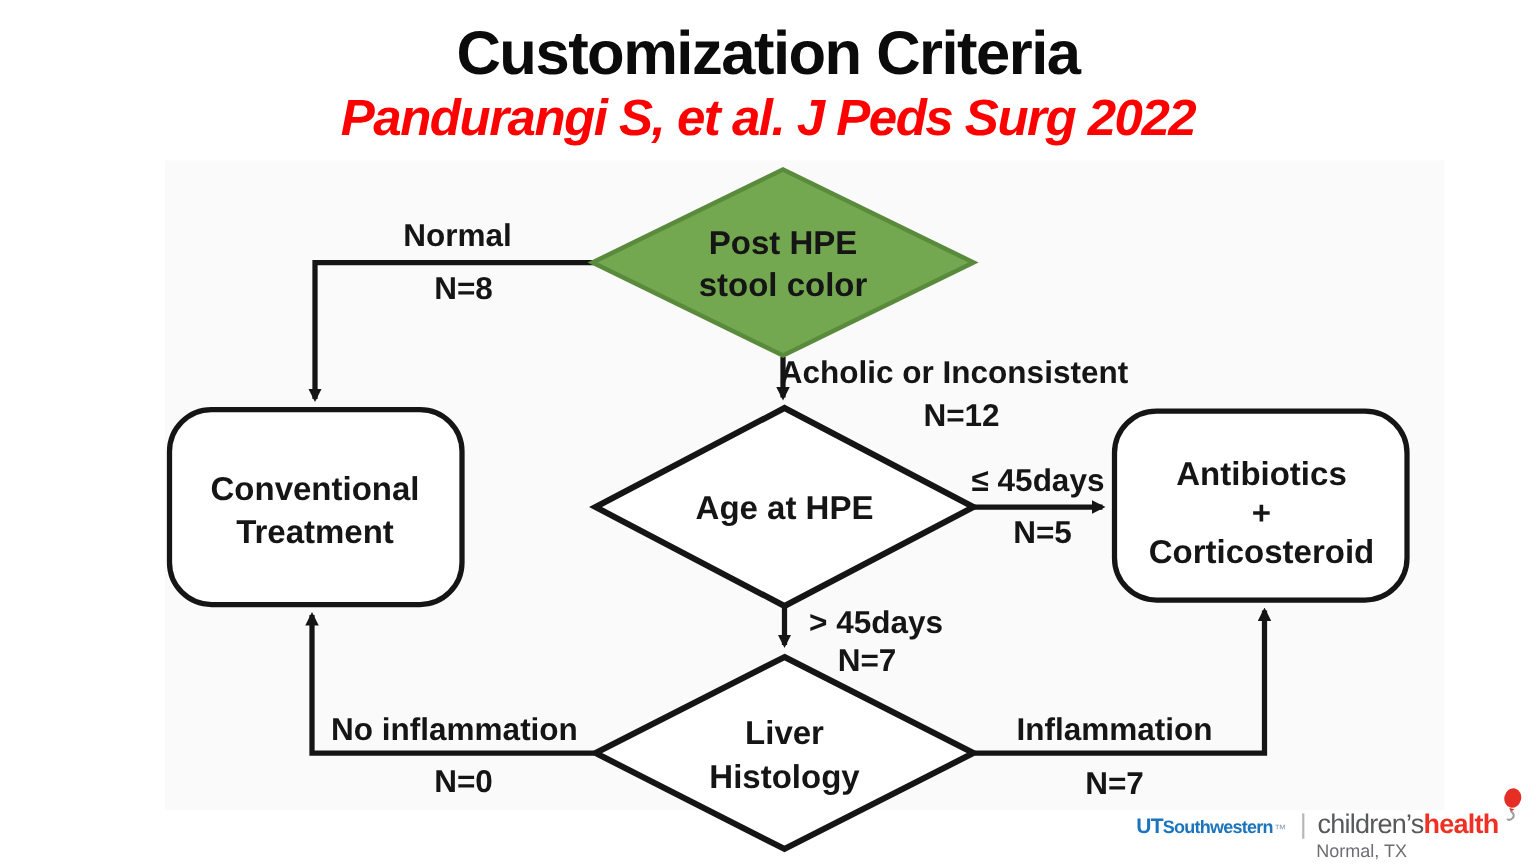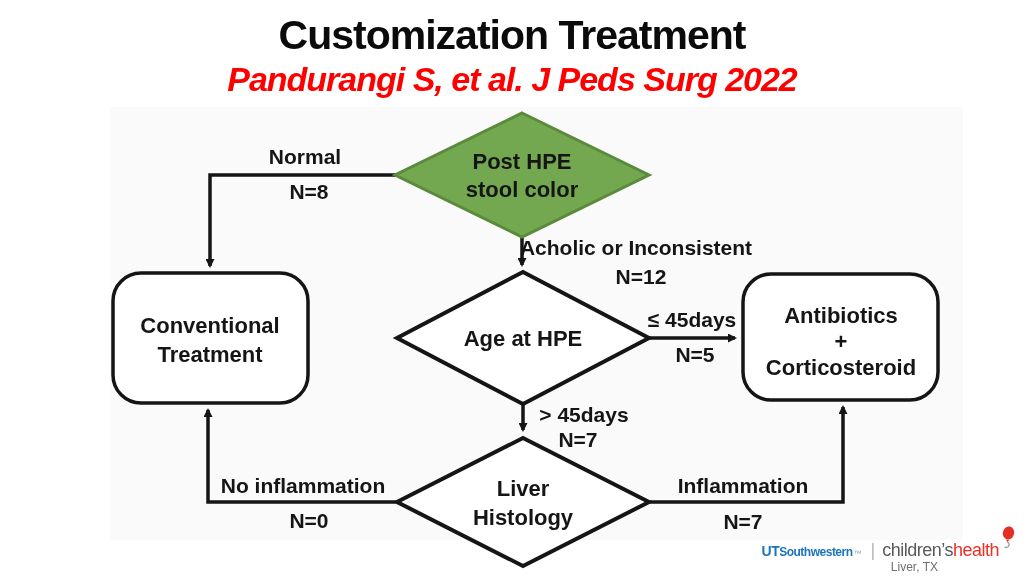--- a/index.html
+++ b/index.html
@@ -29,30 +29,30 @@
   
   .logo{
     position:absolute;right:8px;bottom:3px;text-align:right;line-height:1;
   }
   .logo-row{display:flex;align-items:baseline;justify-content:flex-end;}
   .logo-ut{color:#1c75bc;font-weight:bold;font-size:14px;letter-spacing:-0.5px;}
   .logo-sw{color:#1c75bc;font-weight:bold;font-size:12px;letter-spacing:-0.5px;}
   .logo-tm{color:#8aa5bf;font-size:8px;vertical-align:super;margin-left:1px;}
   .logo-sep{color:#b5b7ba;font-size:18px;font-weight:normal;margin:0 7px 0 9px;}
   .logo-ch{color:#58595b;font-size:18px;font-weight:normal;letter-spacing:-0.5px;margin-top:32px;}
-  .logo-health{color:#ee3124;font-size:18px;font-weight:normal;letter-spacing:-0.5px;}
+  .logo-health{color:#ee3124;font-size:18px;font-weight:bold;letter-spacing:-0.5px;}
   .balloon{position:relative;top:-6px;margin-left:0px;}
   .logo-city{color:#6d6e71;font-size:12px;font-weight:normal;margin-top:2px;padding-right:78px;}
 </style>
 </head>
 <body>
 
 <div class="stage">
 
-  <h1 class="title">Customization Treatment</h1>
+  <h1 class="title">Customization Criteria</h1>
   <div class="subtitle">Pandurangi S, et al. J Peds Surg 2022</div>
 
   <svg class="flow" width="1024" height="576" viewBox="0 0 1024 576">
     <defs>
       <marker id="arrow" markerWidth="9" markerHeight="9" refX="7" refY="4.5" orient="auto" markerUnits="userSpaceOnUse">
         <path d="M0,0 L9,4.5 L0,9 z" fill="#151515"></path>
       </marker>
     </defs>
 
     <rect class="backdrop" x="110" y="107" width="853" height="433"></rect>
@@ -111,16 +111,16 @@
         <span class="logo-tm">™</span>
         <span class="logo-sep">|</span>
         <span class="logo-ch">children’s</span>
         <span class="logo-health">health</span>
         <span class="balloon"><svg width="17" height="24" viewBox="0 0 17 24">
         <ellipse cx="9.5" cy="7" rx="5.6" ry="6.6" fill="#e62f24" transform="rotate(14 9.5 7)"></ellipse>
         <path d="M7.2 13.6 l3.4 0.9 -2.4 1.6 z" fill="#e62f24"></path>
         <path d="M8.2 15.8 q3.2 2.4 1.2 4.6 q-1.8 2 -3.8 0.6" fill="none" stroke="#9b9da0" stroke-width="1.4"></path>
       </svg></span>
     </div>
-    <div class="logo-city">Liver, TX</div>
+    <div class="logo-city">Normal, TX</div>
   </div>
 
 </div>
 
 </body></html>

